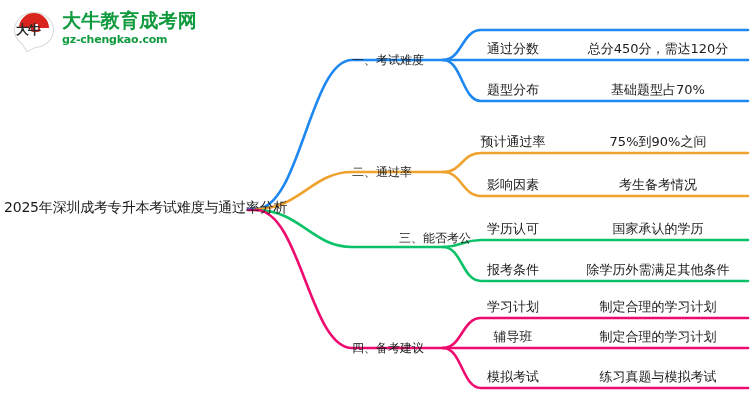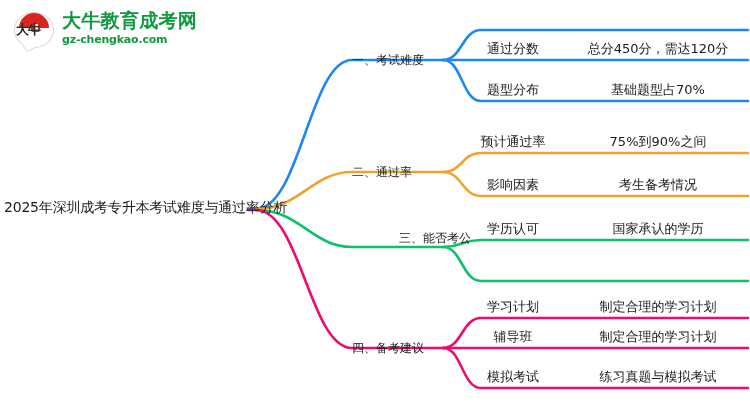--- a/index.html
+++ b/index.html
@@ -242,20 +242,24 @@
   </div>
   <div class="leaf-row" style="left:458px; top:176px; width:290px;">
     <div class="k">影响因素</div>
     <div class="v">考生备考情况</div>
   </div>
 
   <div class="leaf-row" style="left:458px; top:220px; width:290px;">
     <div class="k">学历认可</div>
     <div class="v">国家承认的学历</div>
   </div>
+  <div class="leaf-row" style="left:458px; top:261px; width:290px;">
+    <div class="k">报考条件</div>
+    <div class="v">除学历外需满足其他条件</div>
+  </div>
 
   <div class="leaf-row" style="left:458px; top:298px; width:290px;">
     <div class="k">学习计划</div>
     <div class="v">制定合理的学习计划</div>
   </div>
   <div class="leaf-row" style="left:458px; top:328px; width:290px;">
     <div class="k">辅导班</div>
     <div class="v">制定合理的学习计划</div>
   </div>
   <div class="leaf-row" style="left:458px; top:368px; width:290px;">

